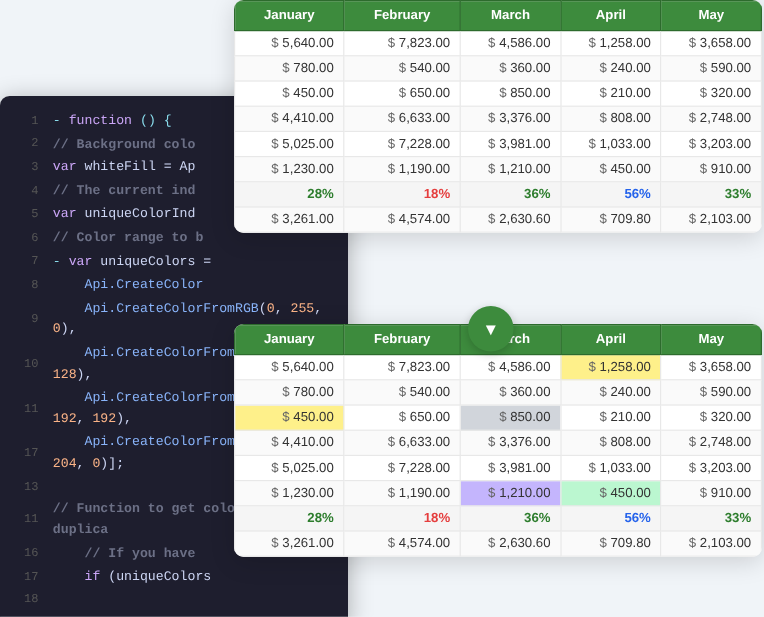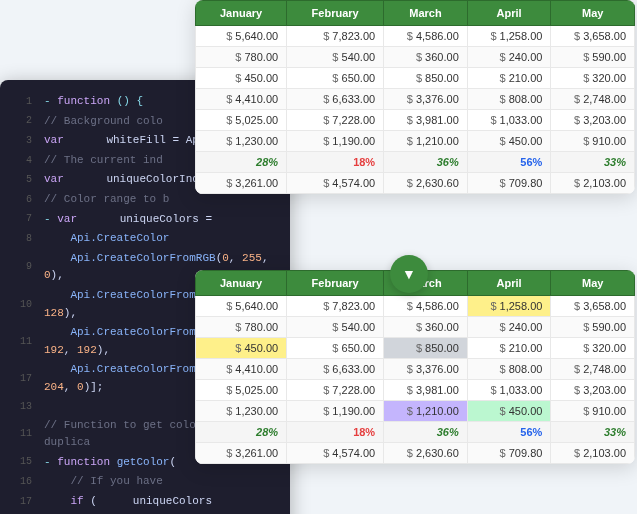--- a/index.html
+++ b/index.html
@@ -37,22 +37,22 @@
       width: 20px;
       text-align: right;
       margin-right: 12px;
       flex-shrink: 0;
       font-size: 10px;
     }
     .code-text { color: #cdd6f4; }
     .kw { color: #cba6f7; }
     .fn { color: #89b4fa; }
     .num { color: #fab387; }
-    .cm { color: #6c7086; }
-    .var { color: #cdd6f4; margin-left: 36px; }
+    .cm { color: #6c7086; font-weight: bold; }
+    .var { color: #cdd6f4; }
     .punc { color: #89dceb; }
 
     
     .spreadsheet {
       position: absolute;
       background: white;
       border-radius: 8px;
       box-shadow: 0 4px 20px rgba(0,0,0,0.15);
       overflow: hidden;
       font-size: 11px;
@@ -94,21 +94,21 @@
     .dollar { color: #666; text-align: right; width: 8px; }
 
     tr:nth-child(even) td { background: #fafafa; }
     tr:nth-child(odd) td { background: #ffffff; }
 
     .pct-row td {
       background: #f5f5f5 !important;
       font-weight: 600;
     }
     .pct-red { color: #e53e3e !important; }
-    .pct-green { color: #2d7d2d !important; font-style: italic; }
+    .pct-green { color: #2d7d2d !important; }
     .pct-blue { color: #2563eb !important; }
 
     
     .highlight-yellow { background: #fef08a !important; }
     .highlight-purple { background: #c4b5fd !important; }
     .highlight-green { background: #bbf7d0 !important; }
     .highlight-gray { background: #d1d5db !important; }
 
     
     .arrow-btn {
@@ -258,24 +258,20 @@
   </div>
   <div class="code-line">
     <span class="line-num">13</span>
     <span class="code-text"></span>
   </div>
   <div class="code-line">
     <span class="line-num">11</span>
     <span class="cm">// Function to get color for duplica</span>
   </div>
   <div class="code-line">
-    <span class="line-num">15</span>
-    <span class="code-text"><span class="punc">-</span> <span class="kw">function</span> <span class="fn">getColor</span>(</span>
-  </div>
-  <div class="code-line">
     <span class="line-num">16</span>
     <span class="cm">&nbsp;&nbsp;&nbsp;&nbsp;// If you have</span>
   </div>
   <div class="code-line">
     <span class="line-num">17</span>
     <span class="code-text">&nbsp;&nbsp;&nbsp;&nbsp;<span class="kw">if</span> (<span class="var">uniqueColors</span></span>
   </div>
   <div class="code-line">
     <span class="line-num">18</span>
     <span class="code-text"></span>

